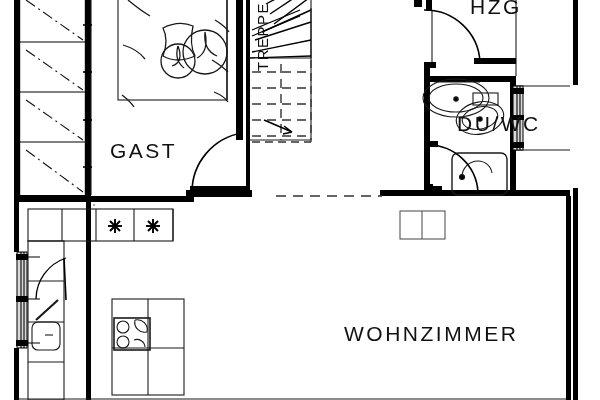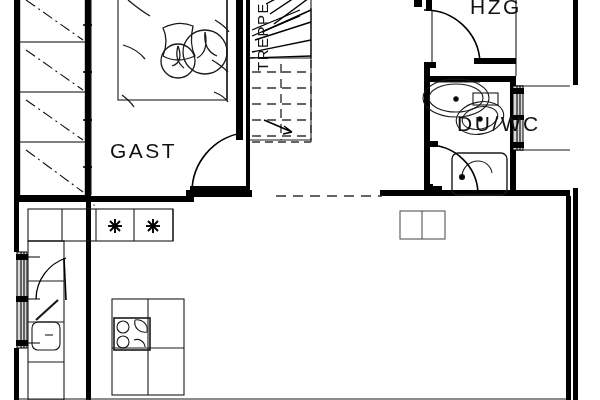--- a/index.html
+++ b/index.html
@@ -303,14 +303,15 @@
   <div class="room-label" style="left:110px; top:140px;">GAST</div>
 
   <div class="room-label vertical" style="left:255px; top:2px;">TREPPE</div>
 
 
   <div class="room-label" style="left:470px; top:-4px;">HZG</div>
 
   <div class="room-label" style="left:438px; top:113px;margin-left:19px;">DU/WC</div>
 
 
+  <div class="room-label" style="left:344px; top:323px;">WOHNZIMMER</div>
 
 </div>
 
 </body></html>

